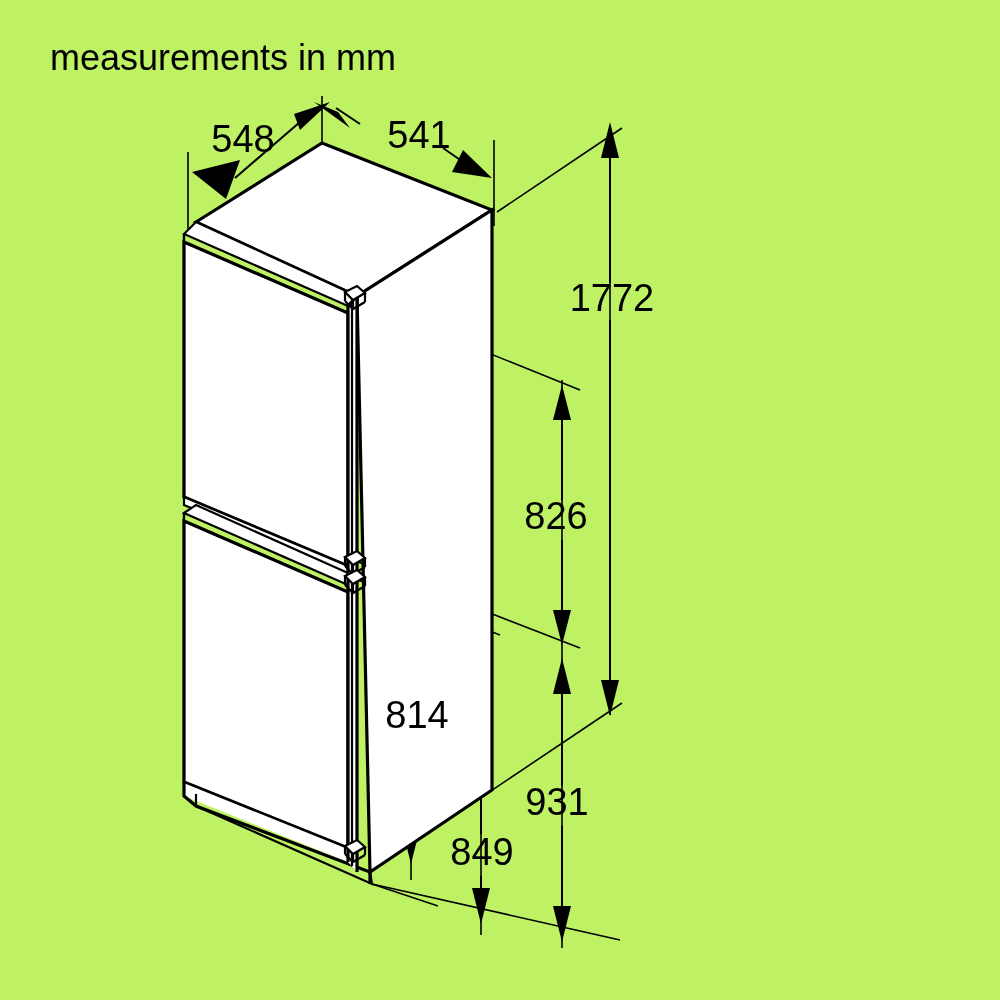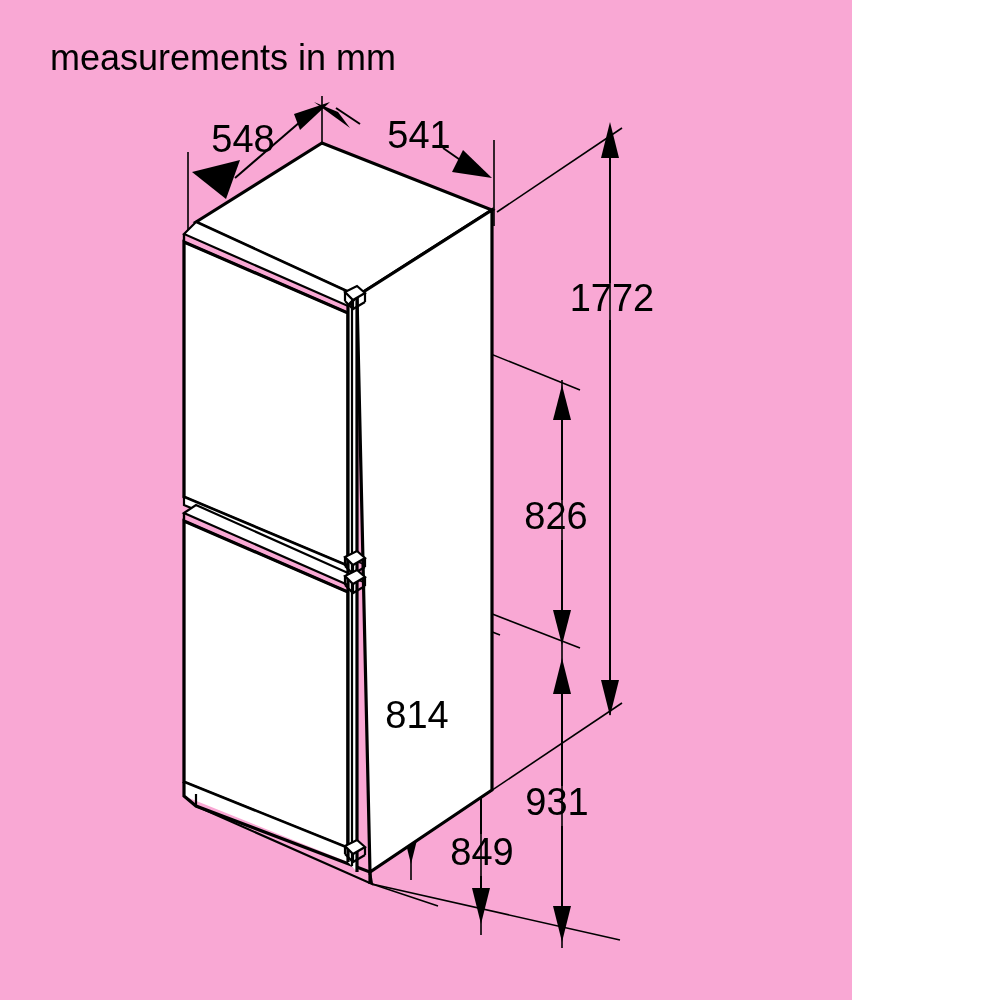--- a/index.html
+++ b/index.html
@@ -8,23 +8,23 @@
     background: #ffffff;
   }
   body {
     width: 1000px;
     height: 1000px;
     font-family: "Liberation Sans", sans-serif;
     overflow: hidden;
   }
   #drawing-root {
     position: relative;
-    width: 852px;
+    width: 1000px;
     height: 1000px;
-    background: #f9a8d4;
+    background: #bef264;
   }
   svg#tech-drawing {
     position: absolute;
     top: 0;
     left: 0;
     width: 1000px;
     height: 1000px;
     display: block;
   }
   .dim-text {

